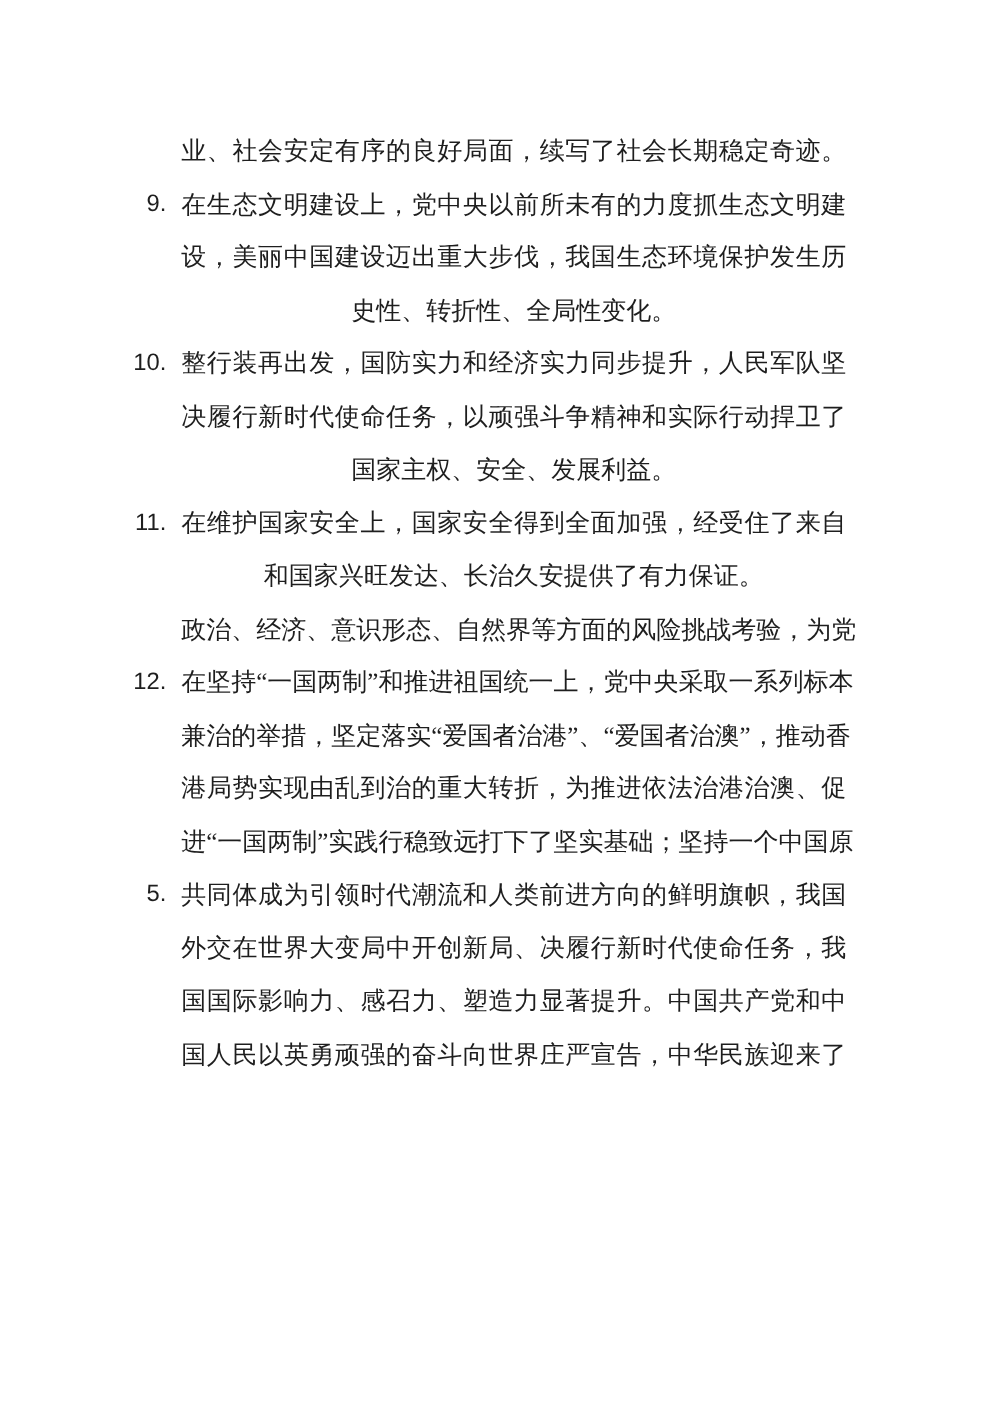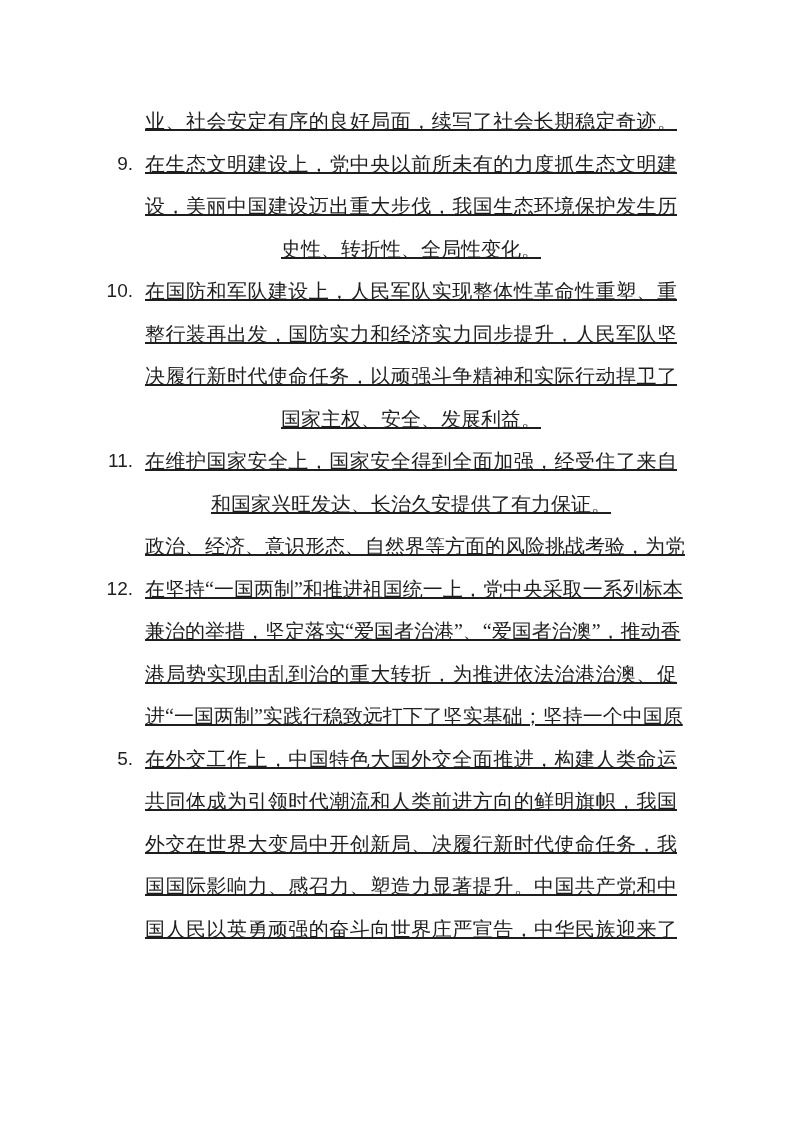--- a/index.html
+++ b/index.html
@@ -13,21 +13,20 @@
     height: 1122px;
     background: #ffffff;
     box-sizing: border-box;
     padding: 100px 116px 0 145px;
     overflow: hidden;
     font-family: "Liberation Serif", "DejaVu Serif", serif;
     color: #1e1e1e;
   }
   .content {
     width: 532px;
-    text-decoration: underline;
   }
   .para {
     position: relative;
   }
   .line {
     height: 42.5px;
     line-height: 42.5px;
     font-size: 20px;
     white-space: nowrap;
     text-align: center;
@@ -64,21 +63,20 @@
 
     <div class="para">
       <span class="num">9.</span>
       <div class="line j">在生态文明建设上，党中央以前所未有的力度抓生态文明建</div>
       <div class="line j">设，美丽中国建设迈出重大步伐，我国生态环境保护发生历</div>
       <div class="line">史性、转折性、全局性变化。</div>
     </div>
 
     <div class="para">
       <span class="num">10.</span>
-      <div class="line j">在国防和军队建设上，人民军队实现整体性革命性重塑、重</div>
       <div class="line j">整行装再出发，国防实力和经济实力同步提升，人民军队坚</div>
       <div class="line j">决履行新时代使命任务，以顽强斗争精神和实际行动捍卫了</div>
       <div class="line">国家主权、安全、发展利益。</div>
     </div>
 
     <div class="para">
       <span class="num">11.</span>
       <div class="line j">在维护国家安全上，国家安全得到全面加强，经受住了来自</div>
       <div class="line">和国家兴旺发达、长治久安提供了有力保证。</div>
       <div class="line j">政治、经济、意识形态、自然界等方面的风险挑战考验，为党</div>
@@ -87,21 +85,20 @@
     <div class="para">
       <span class="num">12.</span>
       <div class="line j">在坚持“一国两制”和推进祖国统一上，党中央采取一系列标本</div>
       <div class="line j">兼治的举措，坚定落实“爱国者治港”、“爱国者治澳”，推动香</div>
       <div class="line j">港局势实现由乱到治的重大转折，为推进依法治港治澳、促</div>
       <div class="line j">进“一国两制”实践行稳致远打下了坚实基础；坚持一个中国原</div>
     </div>
 
     <div class="para">
       <span class="num">5.</span>
-      <div class="line j">在外交工作上，中国特色大国外交全面推进，构建人类命运</div>
       <div class="line j">共同体成为引领时代潮流和人类前进方向的鲜明旗帜，我国</div>
       <div class="line j">外交在世界大变局中开创新局、决履行新时代使命任务，我</div>
       <div class="line j">国国际影响力、感召力、塑造力显著提升。中国共产党和中</div>
       <div class="line j">国人民以英勇顽强的奋斗向世界庄严宣告，中华民族迎来了</div>
     </div>
 
   </div>
 </div>
 
 </body></html>

